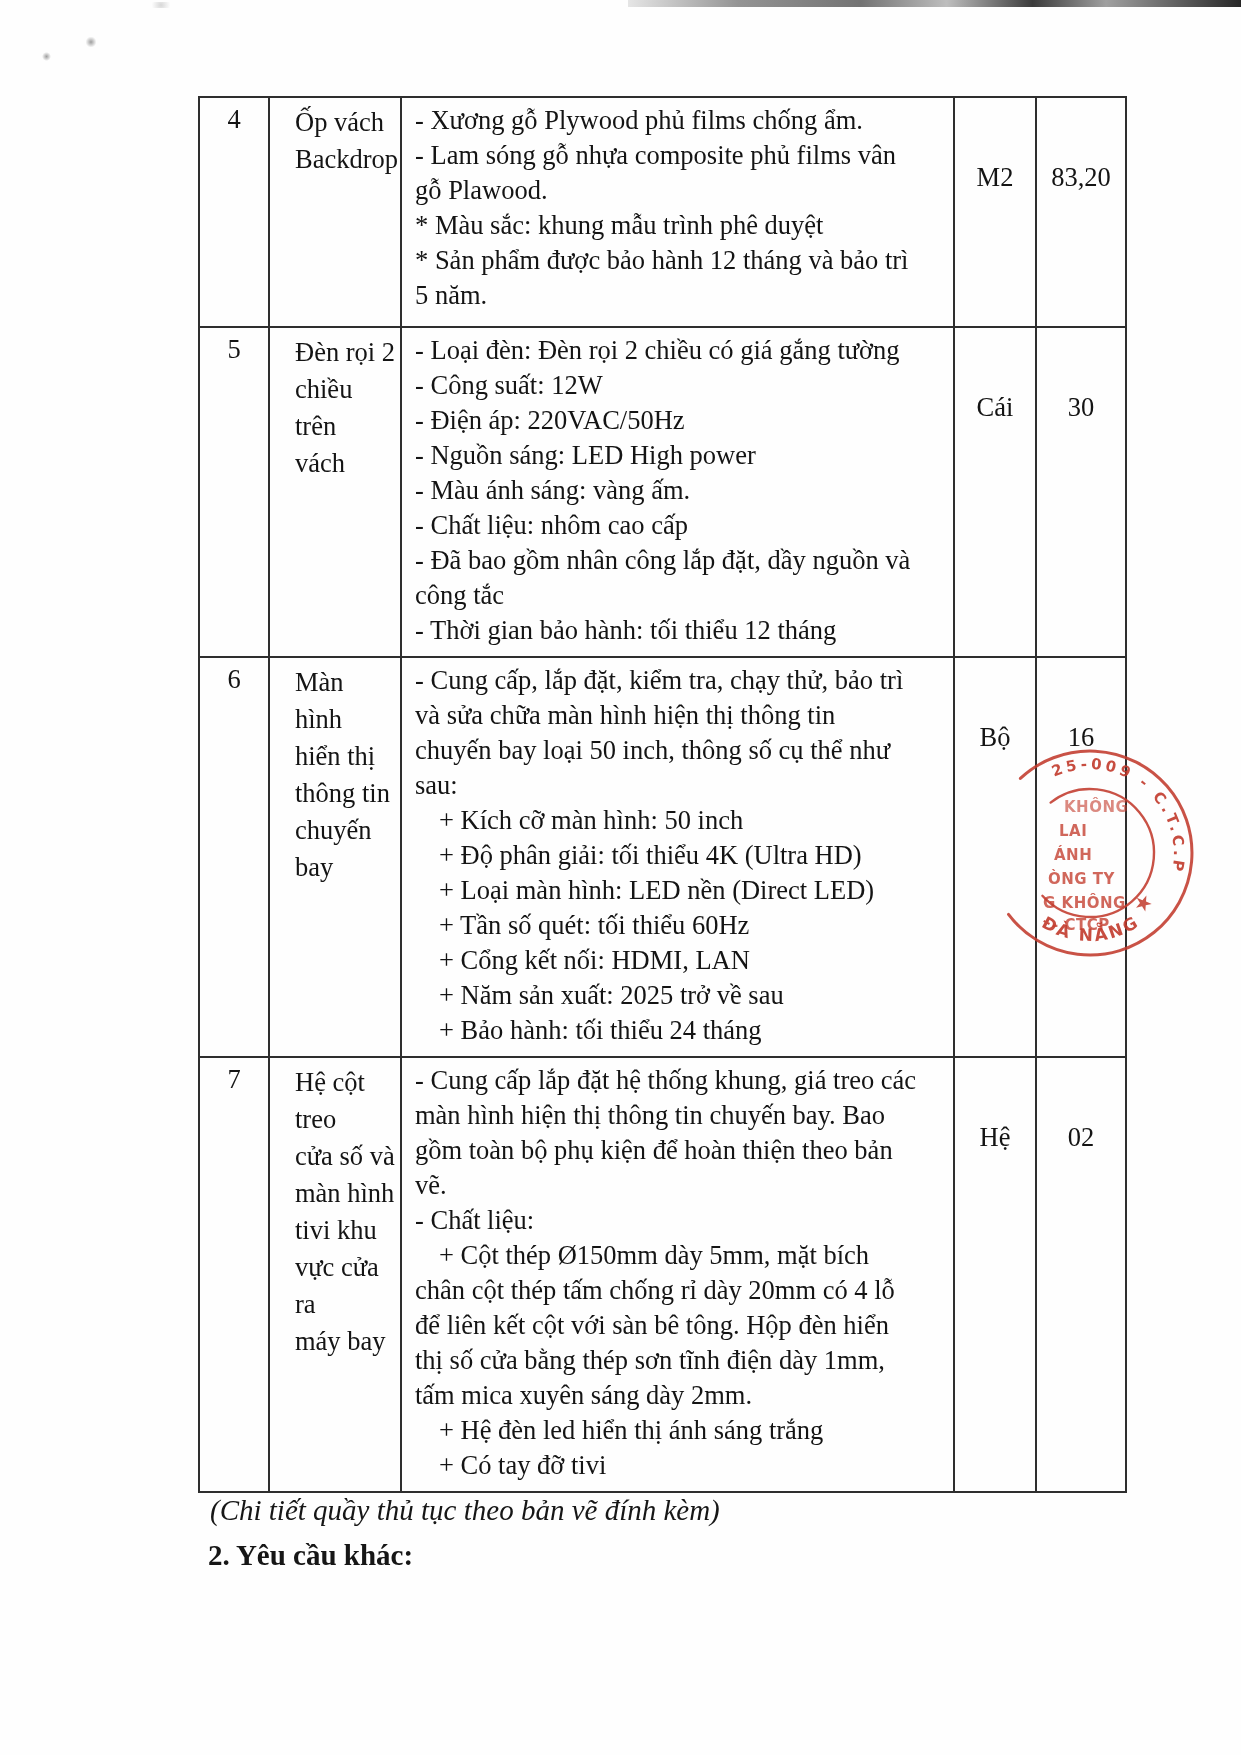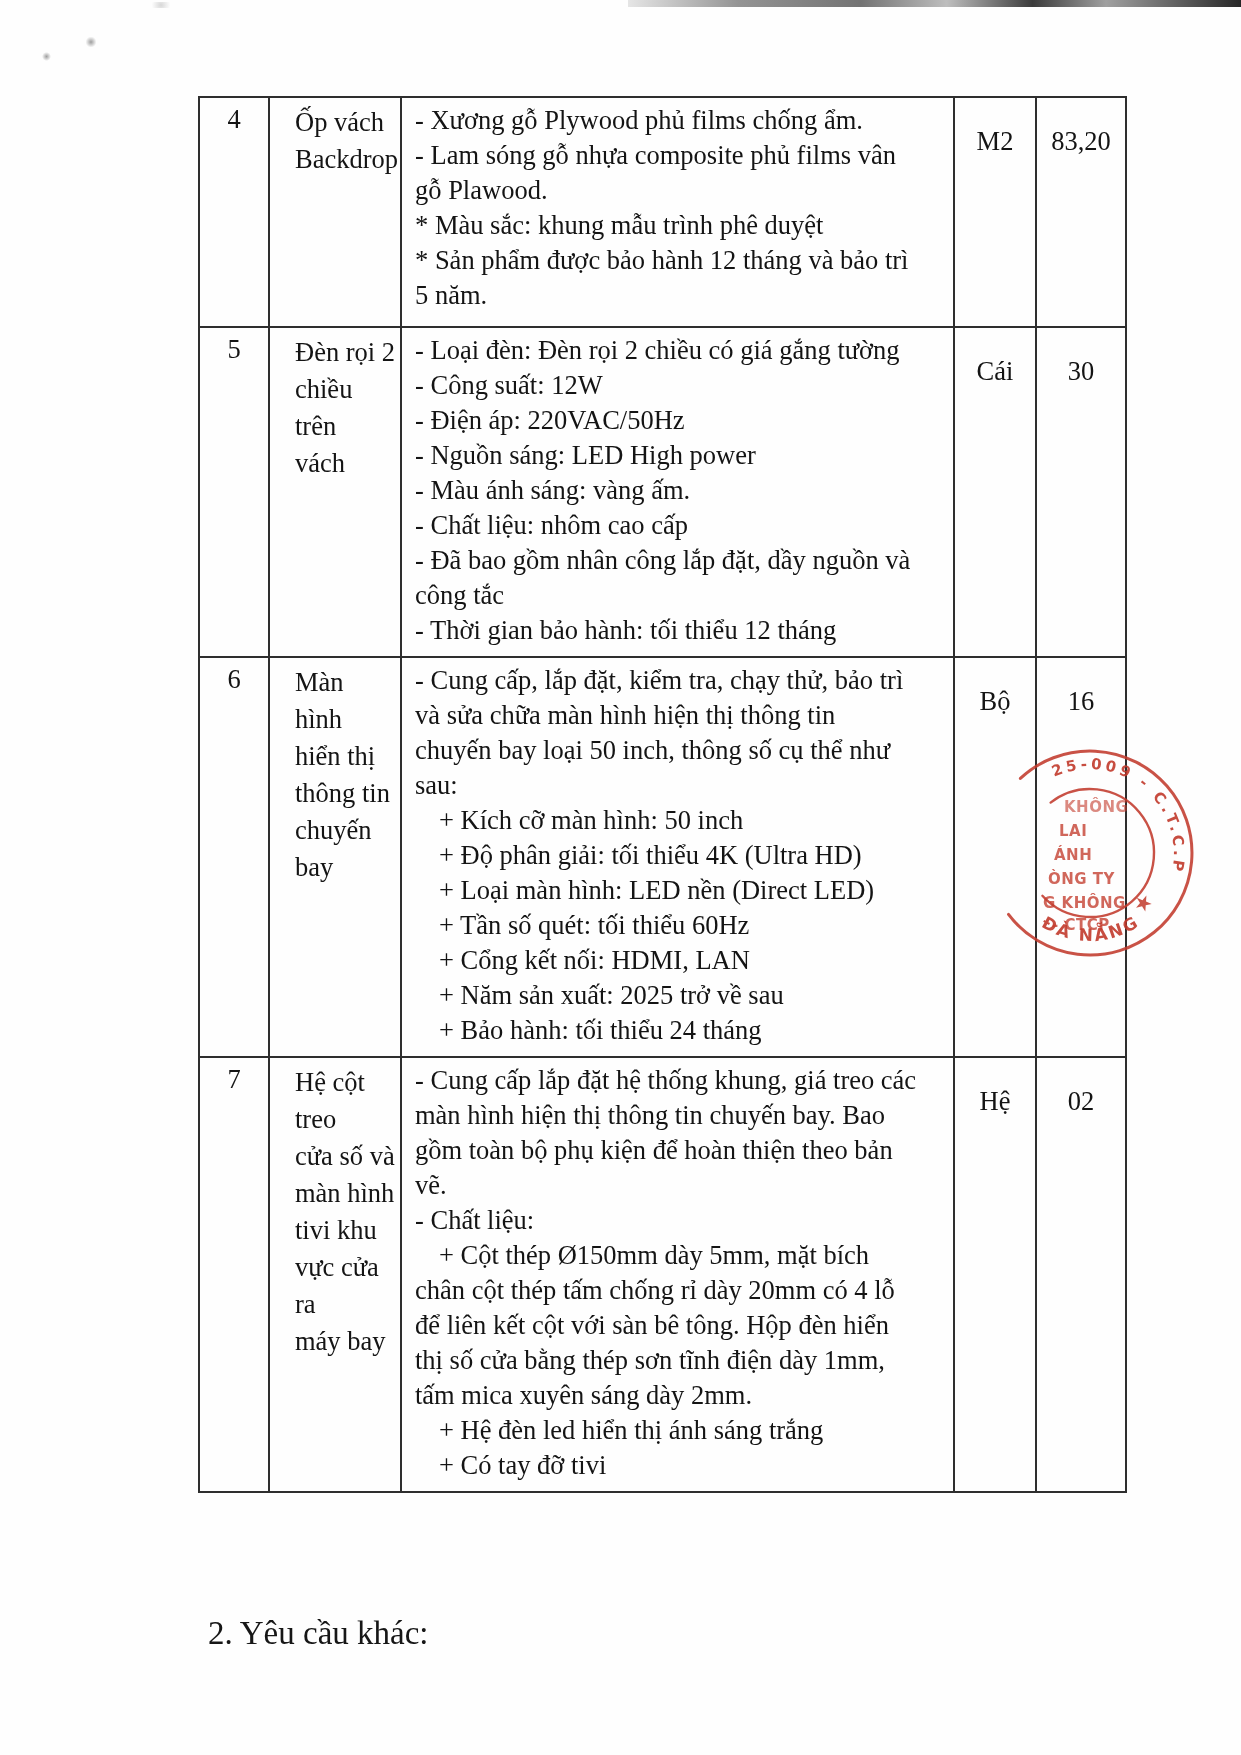--- a/index.html
+++ b/index.html
@@ -32,25 +32,25 @@
   }
   .spec-table tr:nth-child(1){height:230px;}
   .spec-table tr:nth-child(2){height:326px;}
   .spec-table tr:nth-child(3){height:393px;}
   .spec-table tr:nth-child(4){height:433px;}
   .c-no{text-align:center;padding-top:6px;}
   .c-name{padding:6px 4px 0 25px;line-height:37px;white-space:pre-line;}
   .c-desc{padding:5px 6px 8px 13px;line-height:35px;}
   .desc-line{white-space:nowrap;}
   .desc-line.indent{padding-left:24px;}
-  .c-unit,.c-qty{text-align:center;padding-top:28px;}
+  .c-unit,.c-qty{text-align:center;padding-top:64px;}
 
   
   .note{position:absolute;left:210px;top:1494px;font-size:29px;font-style:italic;}
-  .heading{position:absolute;left:208px;top:1615px;font-size:33px;font-weight:normal;}
+  .heading{position:absolute;left:208px;top:1539px;font-size:29px;font-weight:bold;}
   .req{position:absolute;left:204px;top:1591px;font-size:29px;}
 
   
   svg.stamp{position:absolute;left:0;top:0;width:1241px;height:1755px;pointer-events:none;}
   .st{fill:none;stroke:#c23a2c;opacity:.88;stroke-linecap:round;}
   .st.outer{stroke-width:3px;}
   .st.inner{stroke-width:2.4px;}
   .st-ring{fill:#c23a2c;font-family:"DejaVu Sans",sans-serif;font-size:15px;font-weight:bold;letter-spacing:3.5px;opacity:.9;}
   .st-bottom{fill:#c23a2c;font-family:"DejaVu Sans",sans-serif;font-size:17px;font-weight:bold;letter-spacing:2.5px;opacity:.9;}
   .st-star{fill:#c23a2c;font-size:21px;opacity:.85;}
@@ -153,20 +153,21 @@
             <div class="desc-line">tấm mica xuyên sáng dày 2mm.</div>
             <div class="desc-line indent">+ Hệ đèn led hiển thị ánh sáng trắng</div>
             <div class="desc-line indent">+ Có tay đỡ tivi</div>
           </td>
       <td class="c-unit">Hệ</td>
       <td class="c-qty">02</td>
     </tr>
       </tbody>
   </table>
 
+  <div class="note">(Chi tiết quầy thủ tục theo bản vẽ đính kèm)</div>
   <div class="heading">2. Yêu cầu khác:</div>
 
   <svg class="stamp" viewBox="0 0 1241 1755" aria-hidden="true">
     <defs>
       <path id="ringPath" d="M 1050.6 778.8 A 84 84 0 1 1 1107.5 935.2"></path>
       <path id="bottomPath" d="M 1035.8 922.3 A 88 88 0 0 0 1144.2 922.3"></path>
     </defs>
     <path class="st outer" d="M 1020.4 778.4 A 102 102 0 1 1 1008.5 914.4"></path>
     <path class="st inner" d="M 1050.6 802.6 A 64 64 0 1 1 1042.4 895.8"></path>
     <text class="st-ring">

